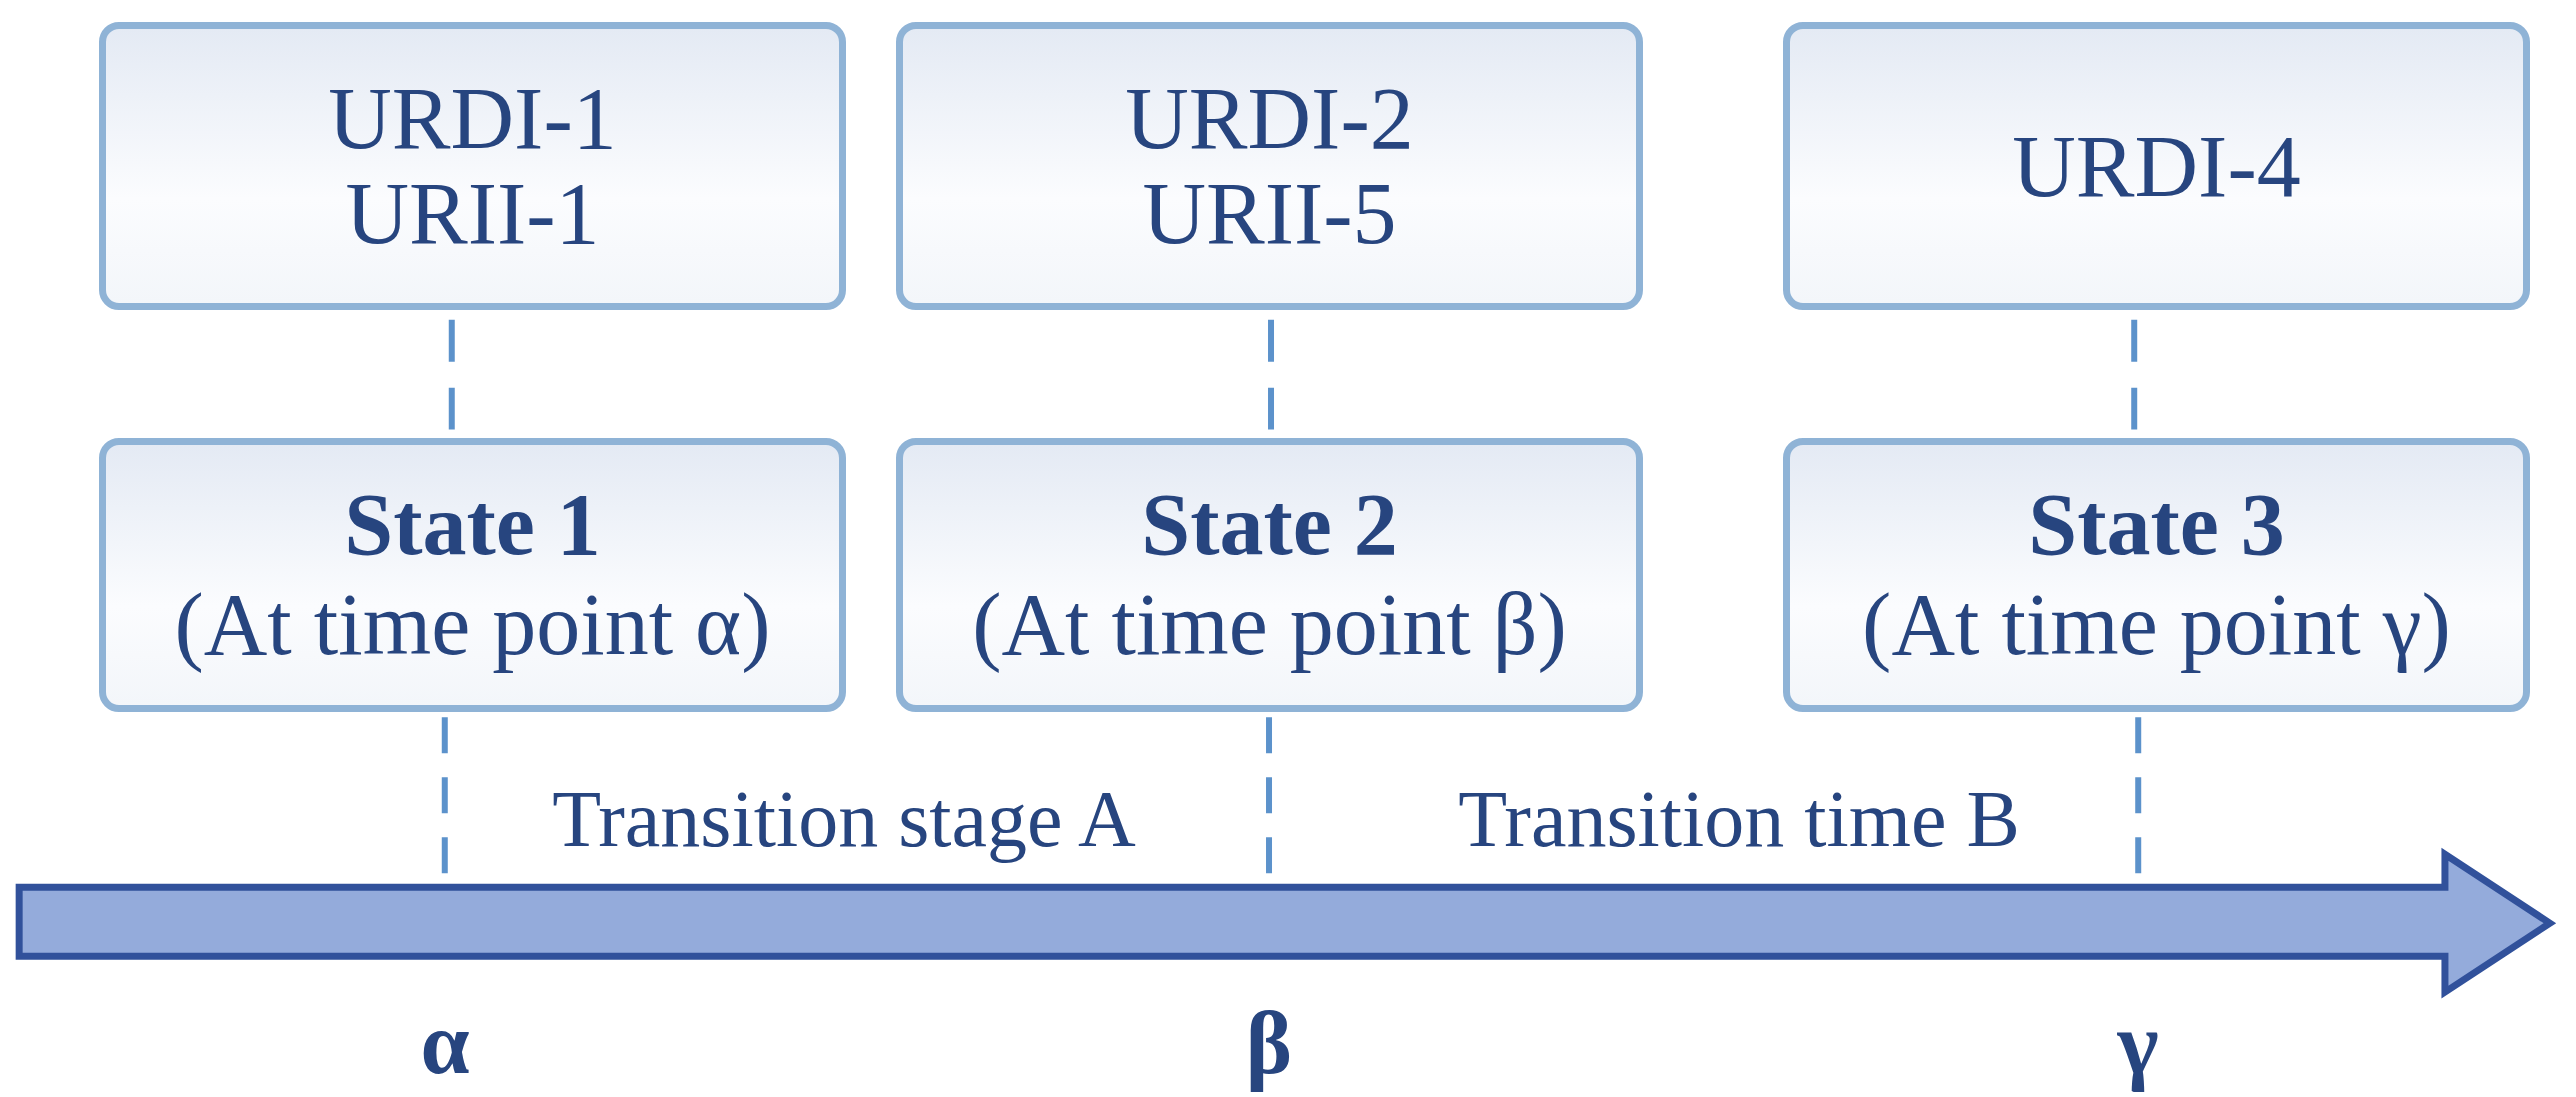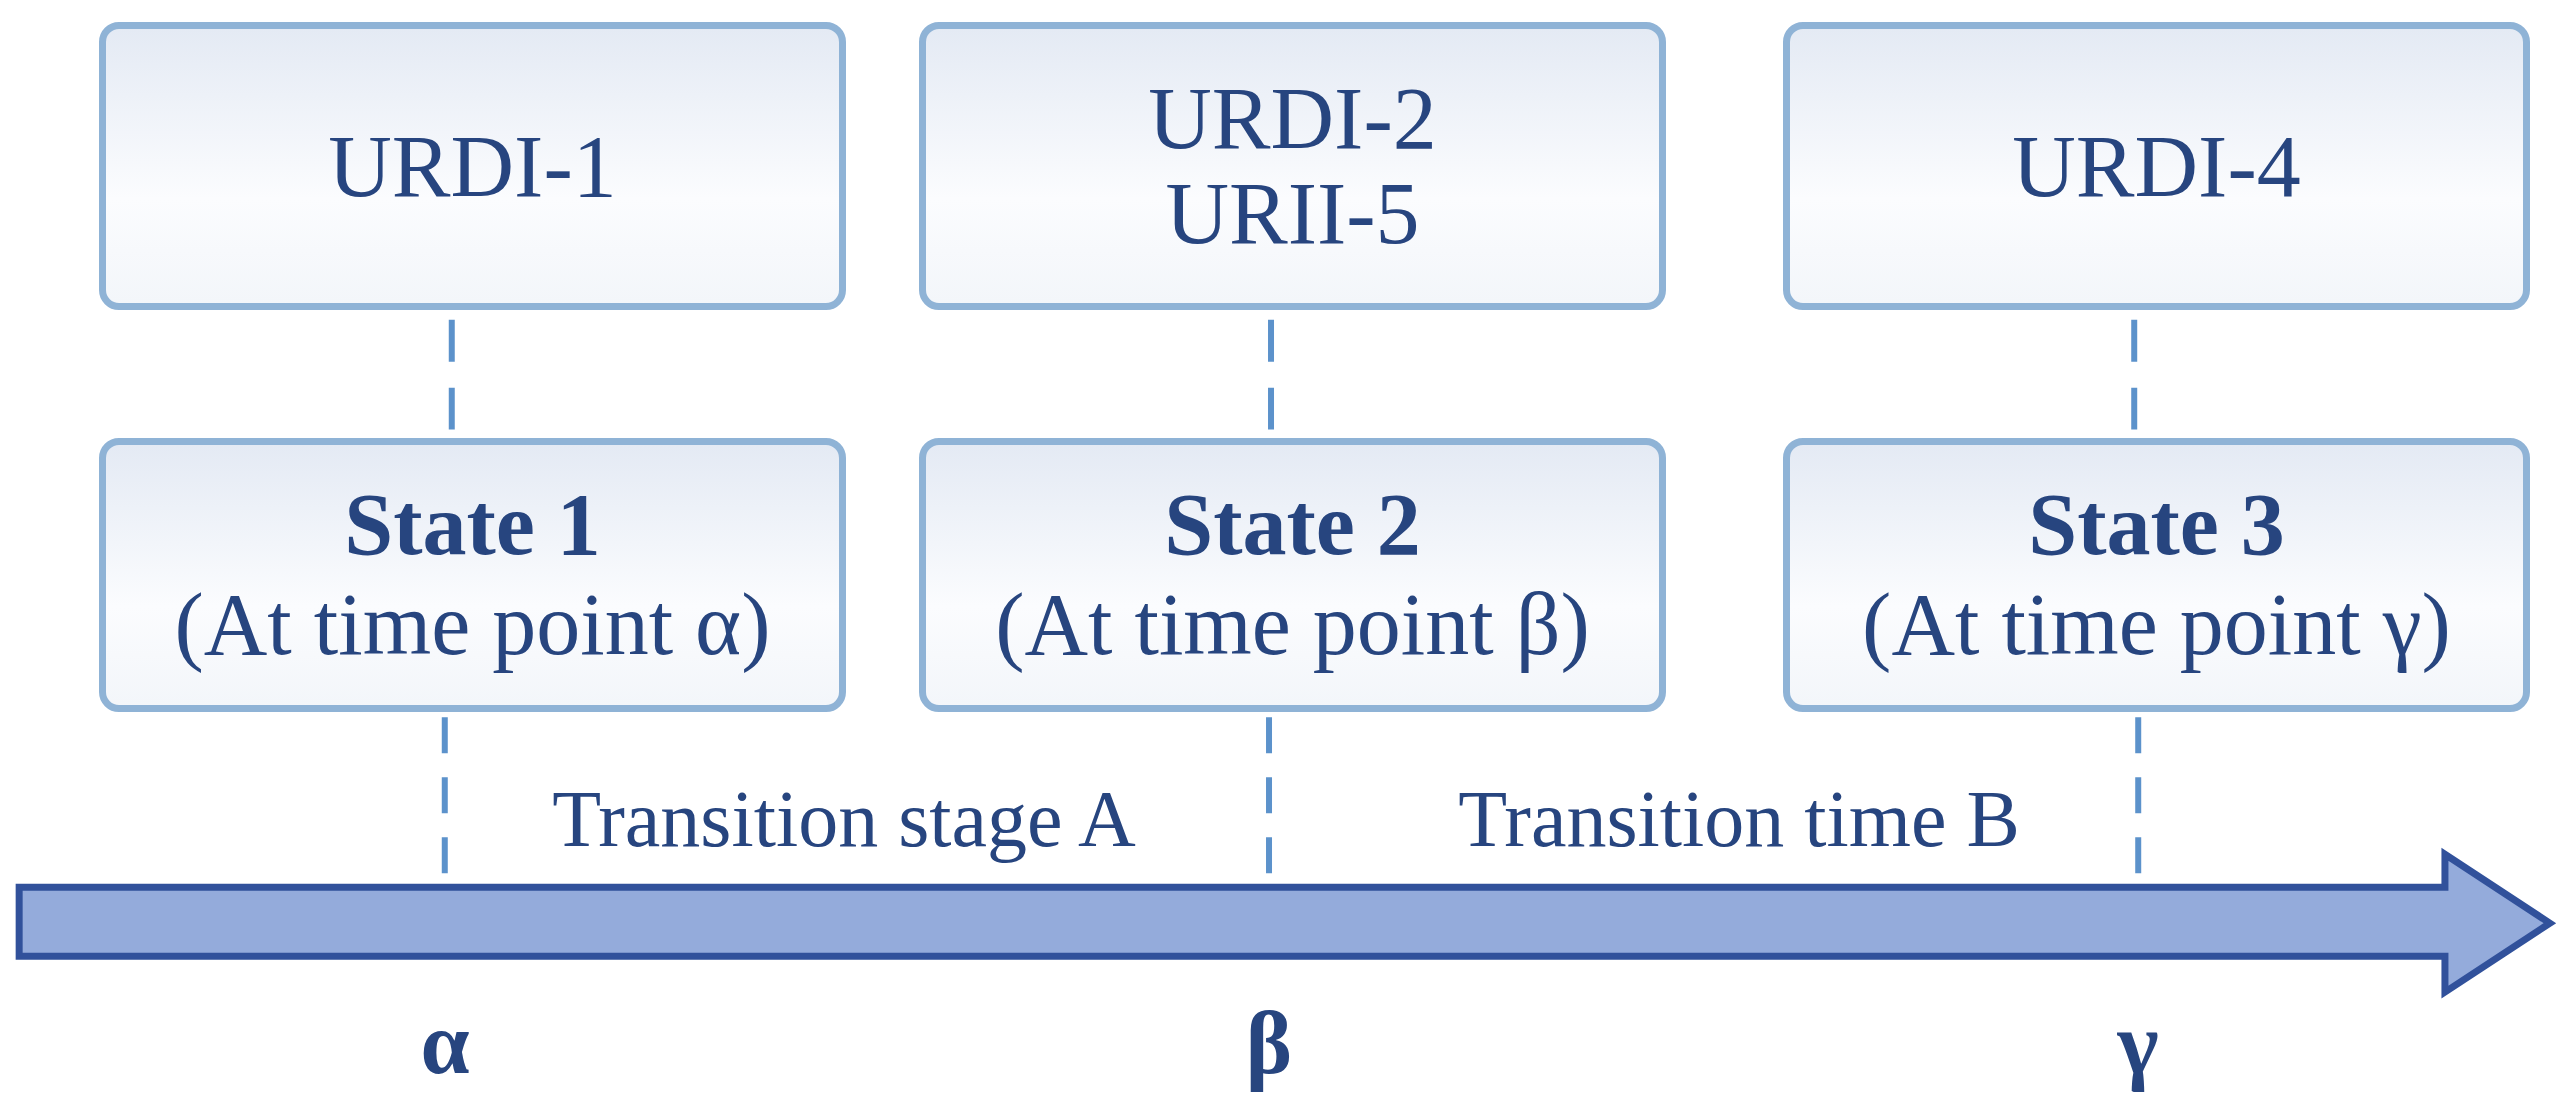--- a/index.html
+++ b/index.html
@@ -29,21 +29,21 @@
     border:7px solid var(--box-border);
     border-radius:20px;
     background:linear-gradient(180deg,var(--box-fill-top) 0%,var(--box-fill-mid) 62%,var(--box-fill-bot) 100%);
     display:flex;flex-direction:column;align-items:center;justify-content:center;
     text-align:center;
     box-sizing:border-box;
   }
   .row-top{top:22px;height:288px;}
   .row-state{top:438px;height:274px;}
   .c1{left:99px;}
-  .c2{left:919px;}
+  .c2{left:896px;}
   .c3{left:1783px;}
   .box .line{font-size:88px;line-height:95px;white-space:nowrap;}
   .row-state .line{line-height:100px;}
   .state-title{font-weight:bold;}
   .transition-label{
     position:absolute;top:779px;
     transform:translateX(-50%);
     font-size:80px;line-height:80px;white-space:nowrap;
   }
   .t-a{left:844px;}
@@ -75,20 +75,21 @@
 
     <line class="connector conn-lower" x1="445" y1="718" x2="445" y2="886"></line>
     <line class="connector conn-lower" x1="1270" y1="718" x2="1270" y2="886"></line>
     <line class="connector conn-lower" x1="2140" y1="718" x2="2140" y2="886"></line>
 
     <polygon class="arrow-shape" points="19,888 2447,888 2447,855 2552,924 2447,993 2447,957 19,957"></polygon>
   </svg>
 
   <div class="box row-top c1">
     <div class="line">URDI-1</div>
+    <div class="line">URII-1</div>
   </div>
   <div class="box row-state c1">
     <div class="line state-title">State 1</div>
     <div class="line">(At time point α)</div>
   </div>
 
   <div class="box row-top c2">
     <div class="line">URDI-2</div>
     <div class="line">URII-5</div>
   </div>

